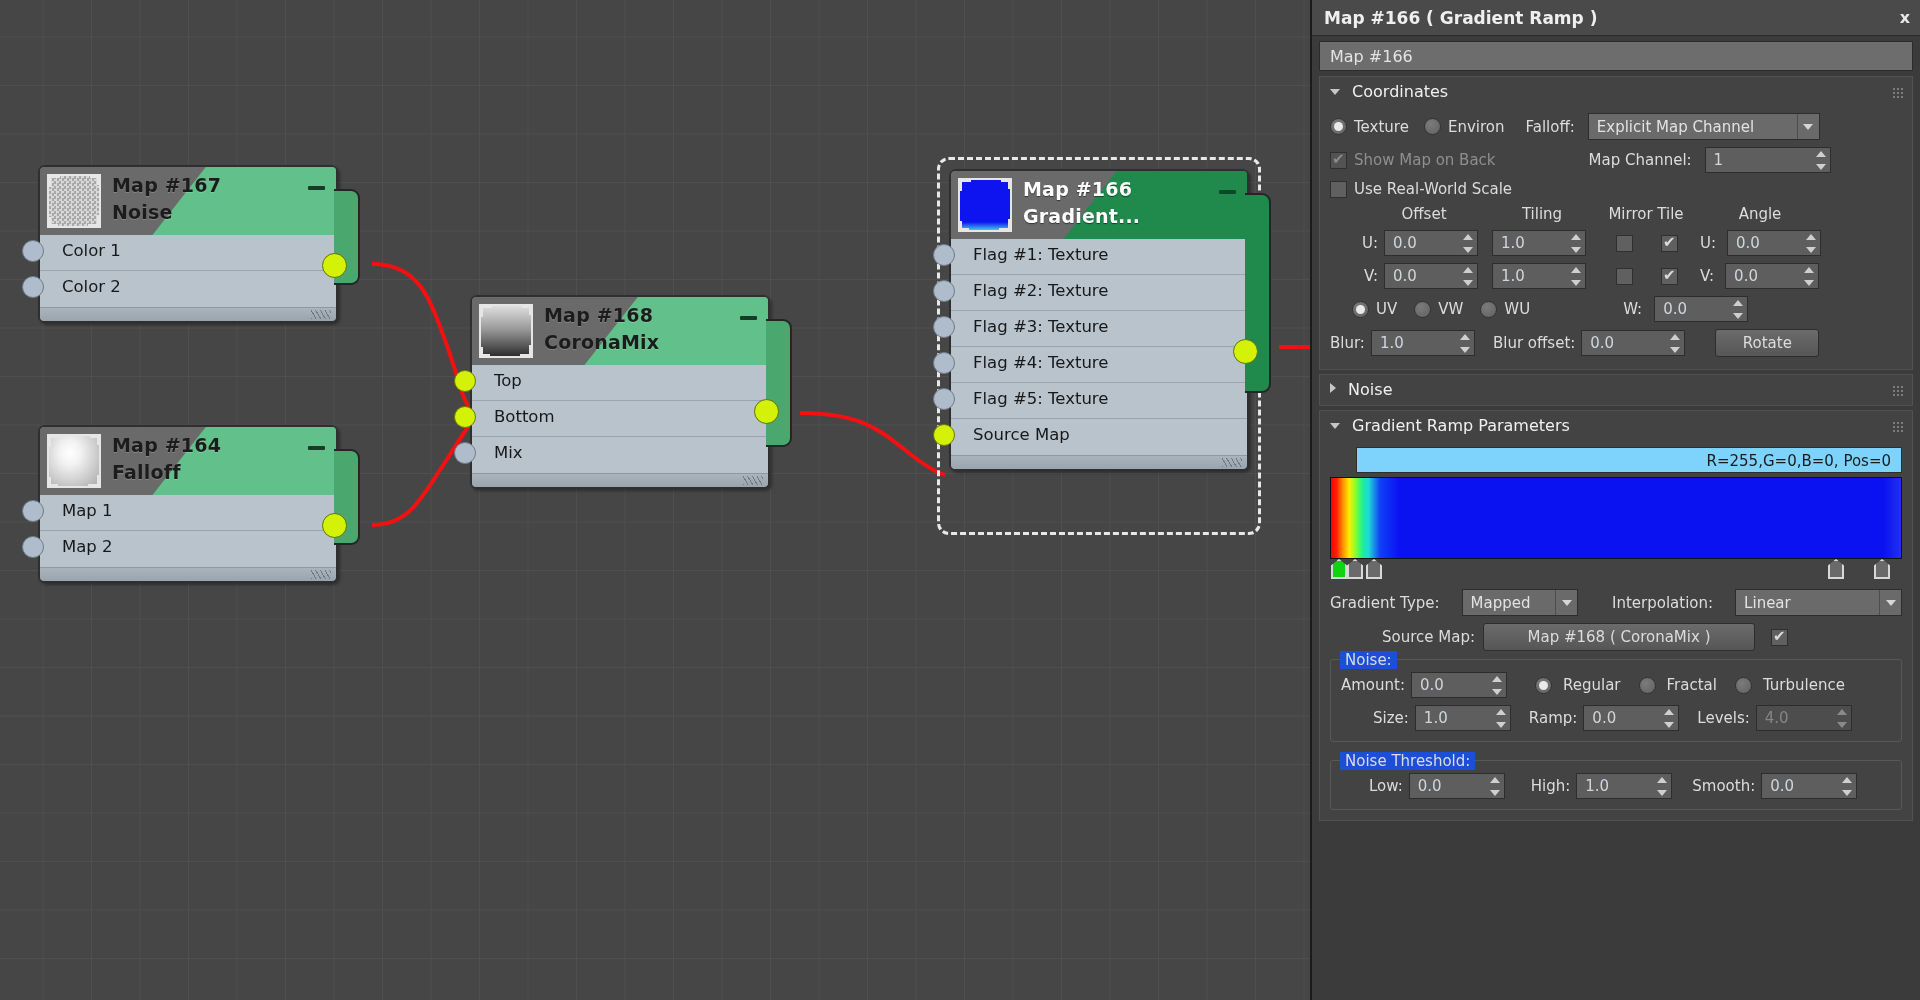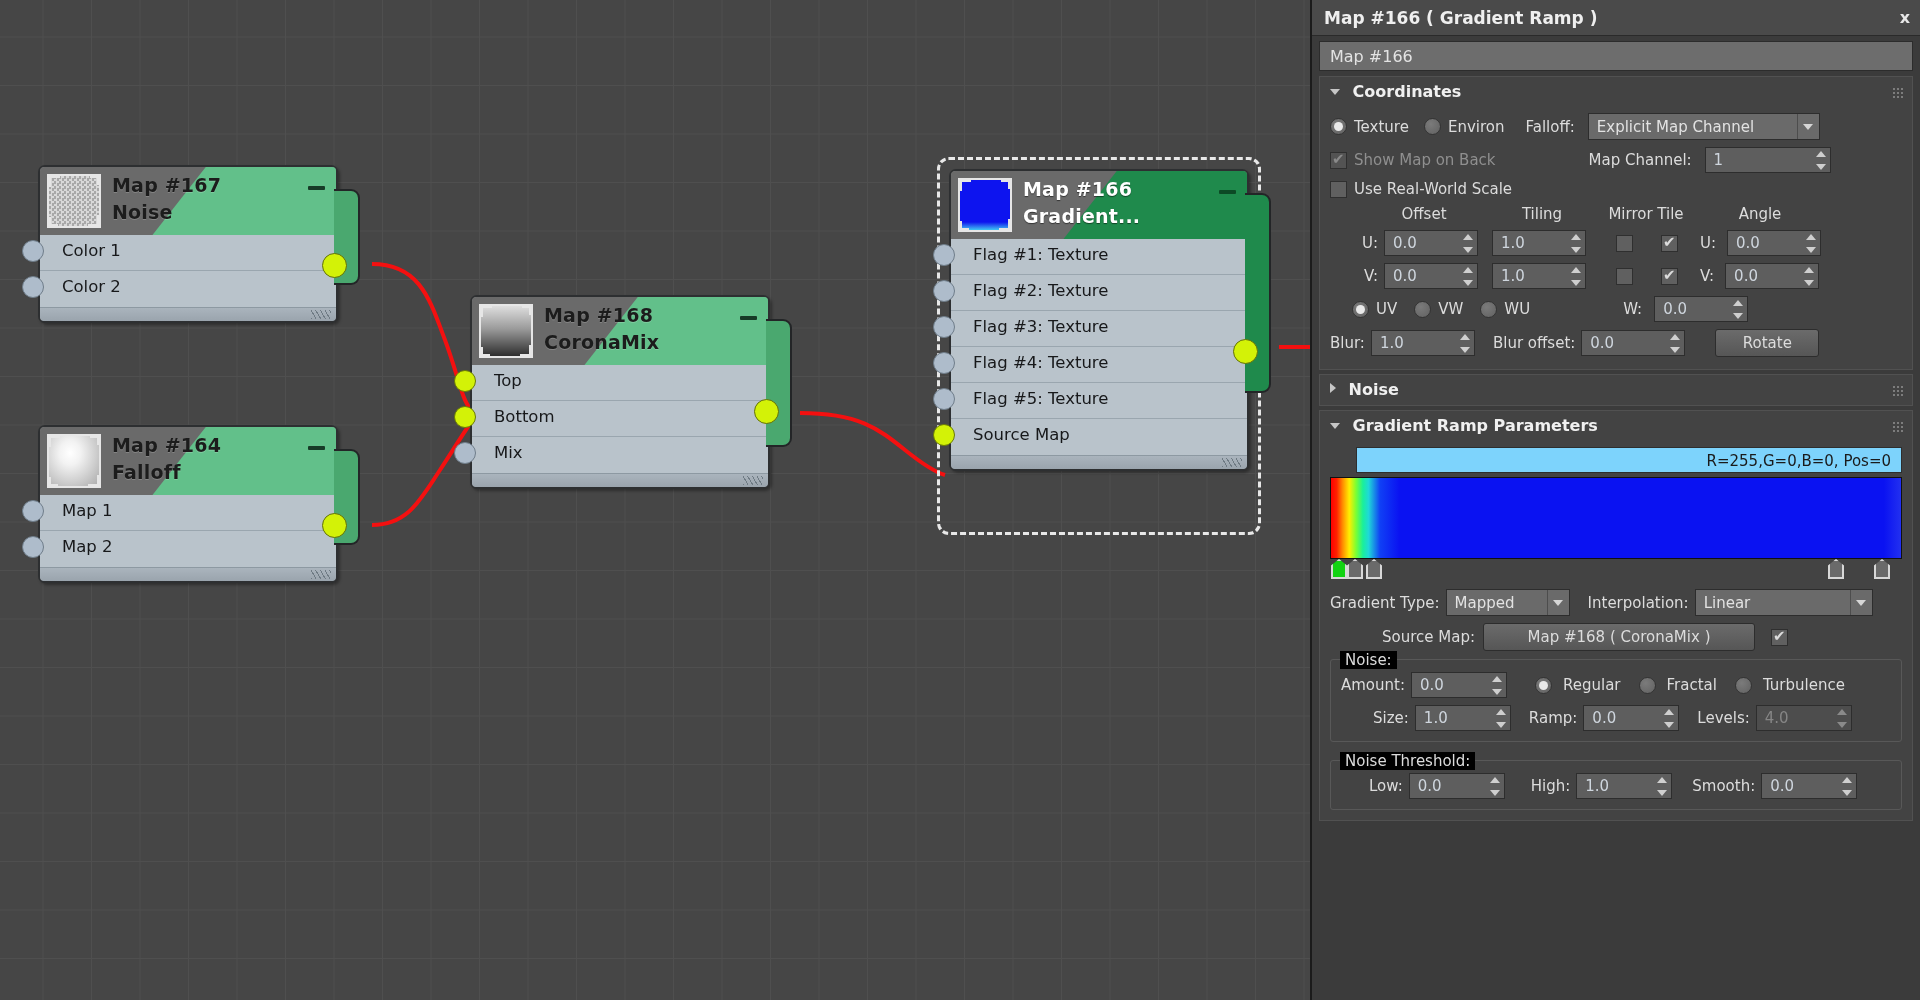--- a/index.html
+++ b/index.html
@@ -161,21 +161,21 @@
   }
 
   .rollout {
     margin: 4px 7px;
     background: #434343;
     border: 1px solid #515151;
   }
   .rollout-head {
     height: 30px; line-height: 30px;
     padding-left: 10px;
-    font-weight: bold; font-size: 16px; color: #f0f0f0;
+    font-weight: normal; font-size: 16px; color: #f0f0f0;
     position: relative; cursor: pointer;
   }
   .tri { display:inline-block; width:0;height:0; margin-right:7px; vertical-align:2px; }
   .tri.open  { border-left:5px solid transparent; border-right:5px solid transparent; border-top:6px solid #c6c6c6; }
   .tri.closed{ border-top:5px solid transparent; border-bottom:5px solid transparent; border-left:6px solid #c6c6c6; }
   .grip {
     position:absolute; right:9px; top:10px; width:11px; height:11px;
     background-image: radial-gradient(#7d7d7d 40%, transparent 42%);
     background-size: 4px 4px;
   }
@@ -246,21 +246,21 @@
     color:#dcdcdc; font-size:15px; cursor:pointer;
   }
 
   .grpbox {
     border:1px solid #585858; border-radius:3px;
     margin: 8px 0 0 0; padding: 12px 10px 10px 10px;
     position: relative;
   }
   .grpbox > .gtitle {
     position:absolute; left:9px; top:-9px;
-    background:#000000; padding:0 5px; font-size:15px; color:#dcdcdc;
+    background:#1d4ed8; padding:0 5px; font-size:15px; color:#dcdcdc;
   }
 
   
   .ramp-readout {
     height:26px; background:#7dd3fc; border:1px solid #2e2e2e;
     margin-left:26px; margin-bottom:4px;
     text-align:right; line-height:26px; padding-right:10px;
     font-size:15px; color:#1a1a1a;
   }
   .ramp-bar {
@@ -569,21 +569,21 @@
       <div class="ramp-readout">R=255,G=0,B=0, Pos=0</div>
       <div class="ramp-bar"></div>
       <div class="ramp-flags">
         <span class="flag sel" style="left:1px;"></span>
         <span class="flag" style="left:17px;"></span>
         <span class="flag" style="left:36px;"></span>
         <span class="flag" style="left:498px;"></span>
         <span class="flag" style="left:544px;"></span>
       </div>
 
-      <div class="row" style="gap:6px; margin-top:8px;">
+      <div class="row" style="gap:22px; margin-top:8px;">
         <span class="lbl">Gradient Type:</span>
         <span class="combo" style="width:124px;">
           <span class="cv">Mapped</span>
           <span class="carr">
               <i></i>
             </span>
         </span>
         <span class="lbl" style="margin-left:12px;">Interpolation:</span>
         <span class="combo" style="width:178px;">
           <span class="cv">Linear</span>

